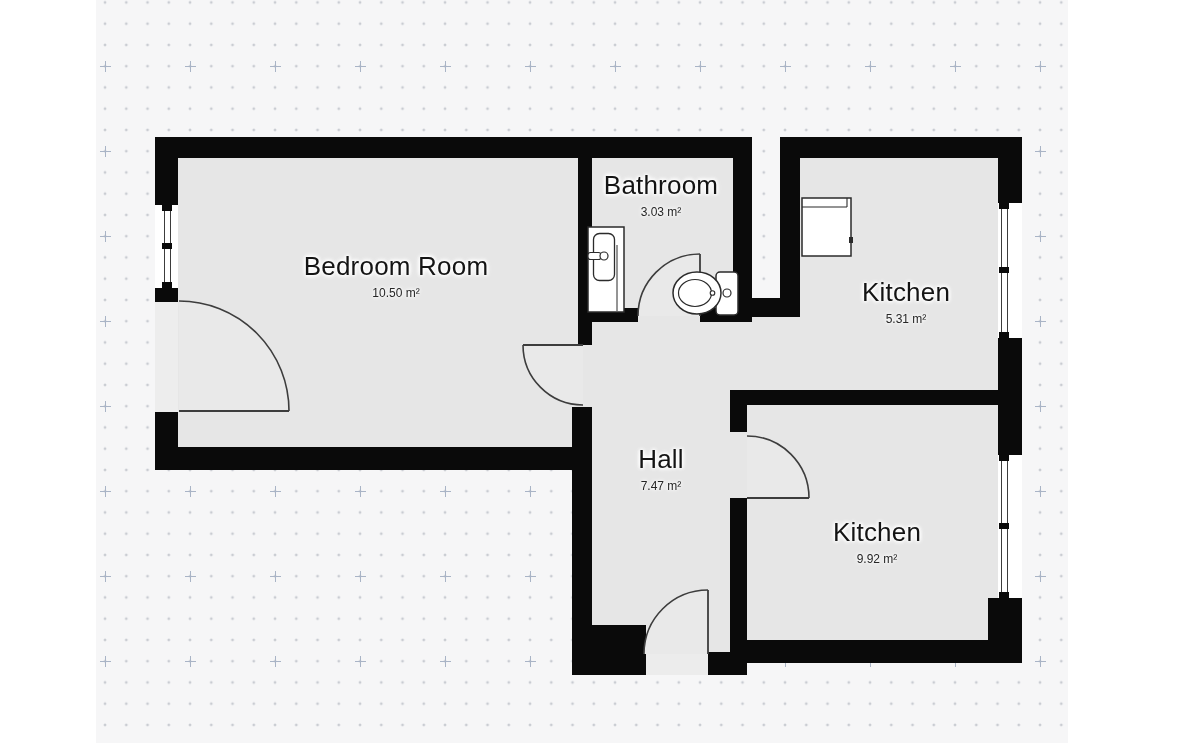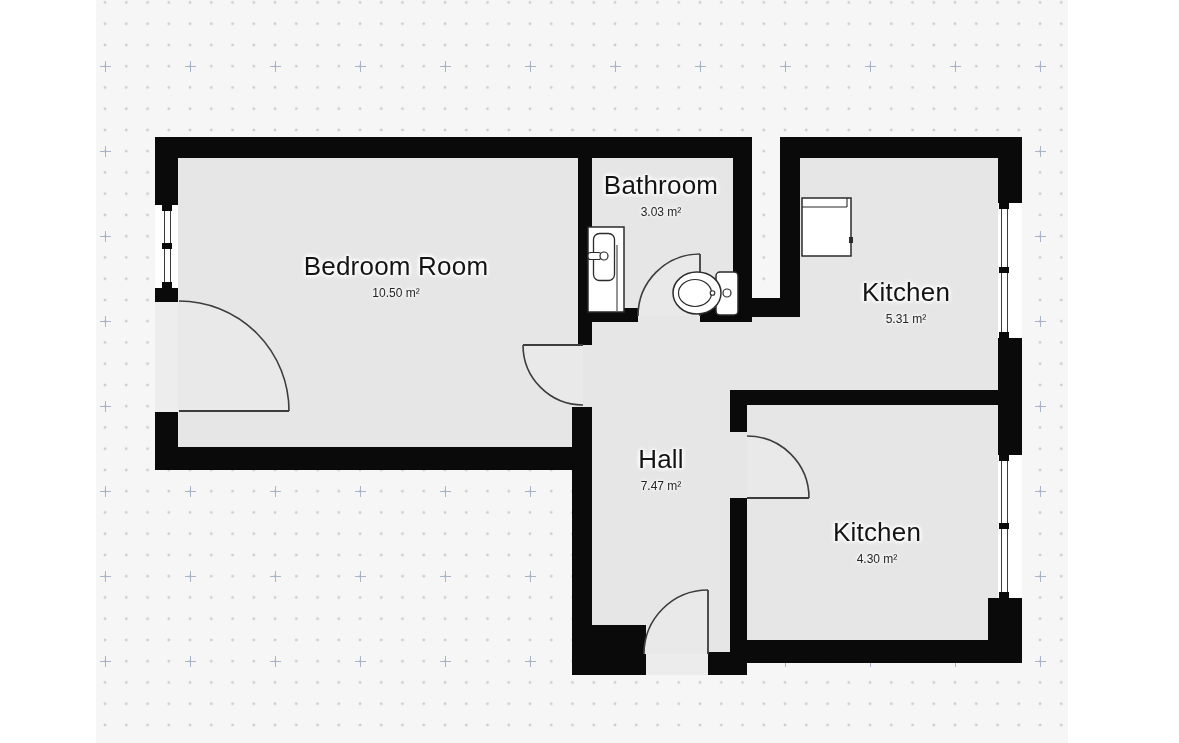--- a/index.html
+++ b/index.html
@@ -286,16 +286,16 @@
   <div class="room-label lbl-kitchen">
     <span class="name">Kitchen</span>
     <span class="area">5.31 m²</span>
   </div>
   <div class="room-label lbl-hall">
     <span class="name">Hall</span>
     <span class="area">7.47 m²</span>
   </div>
   <div class="room-label lbl-bedroom">
     <span class="name">Kitchen</span>
-    <span class="area">4.30 m²</span>
+    <span class="area">9.92 m²</span>
   </div>
 
 </div>
 
 </body></html>

